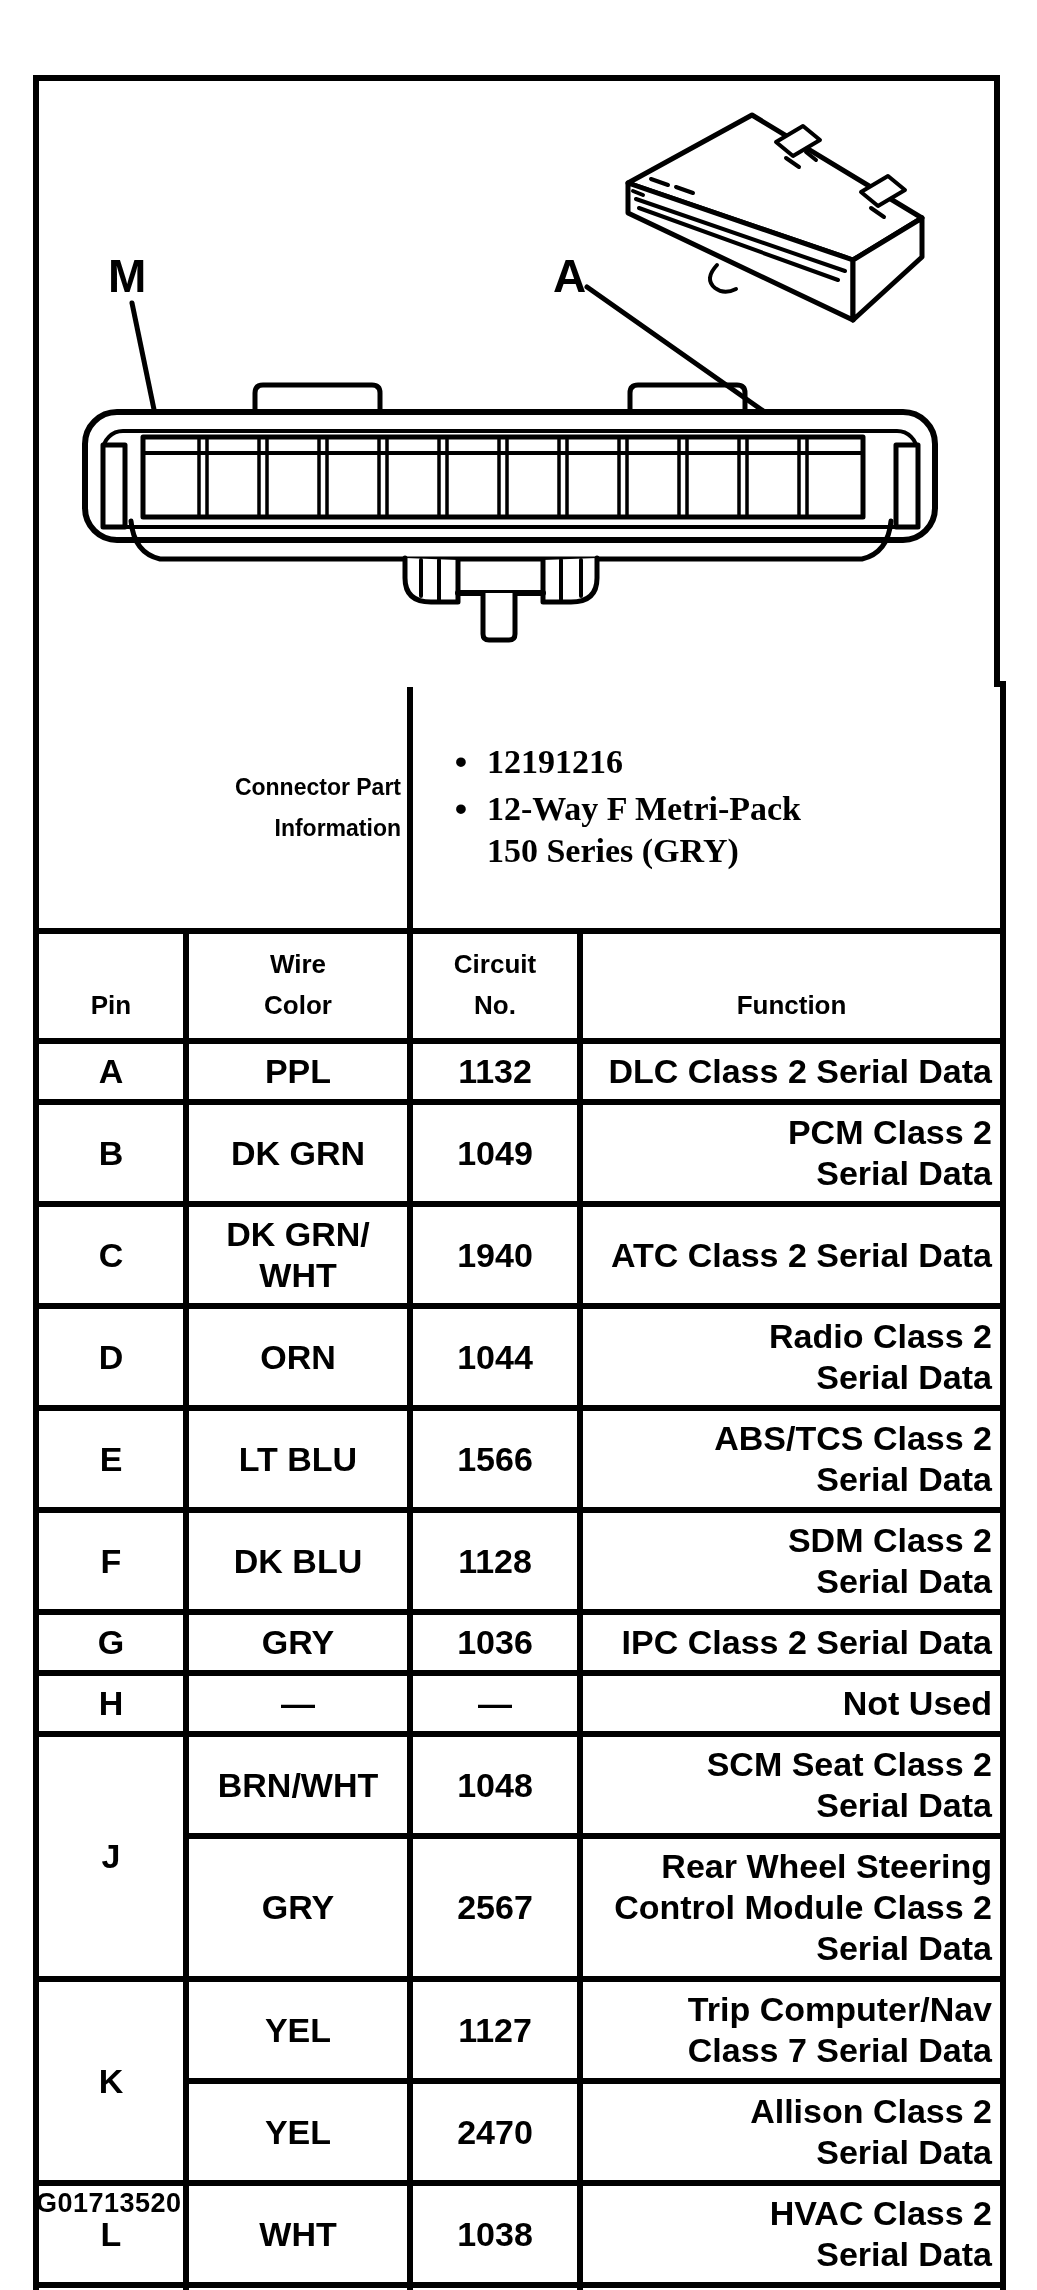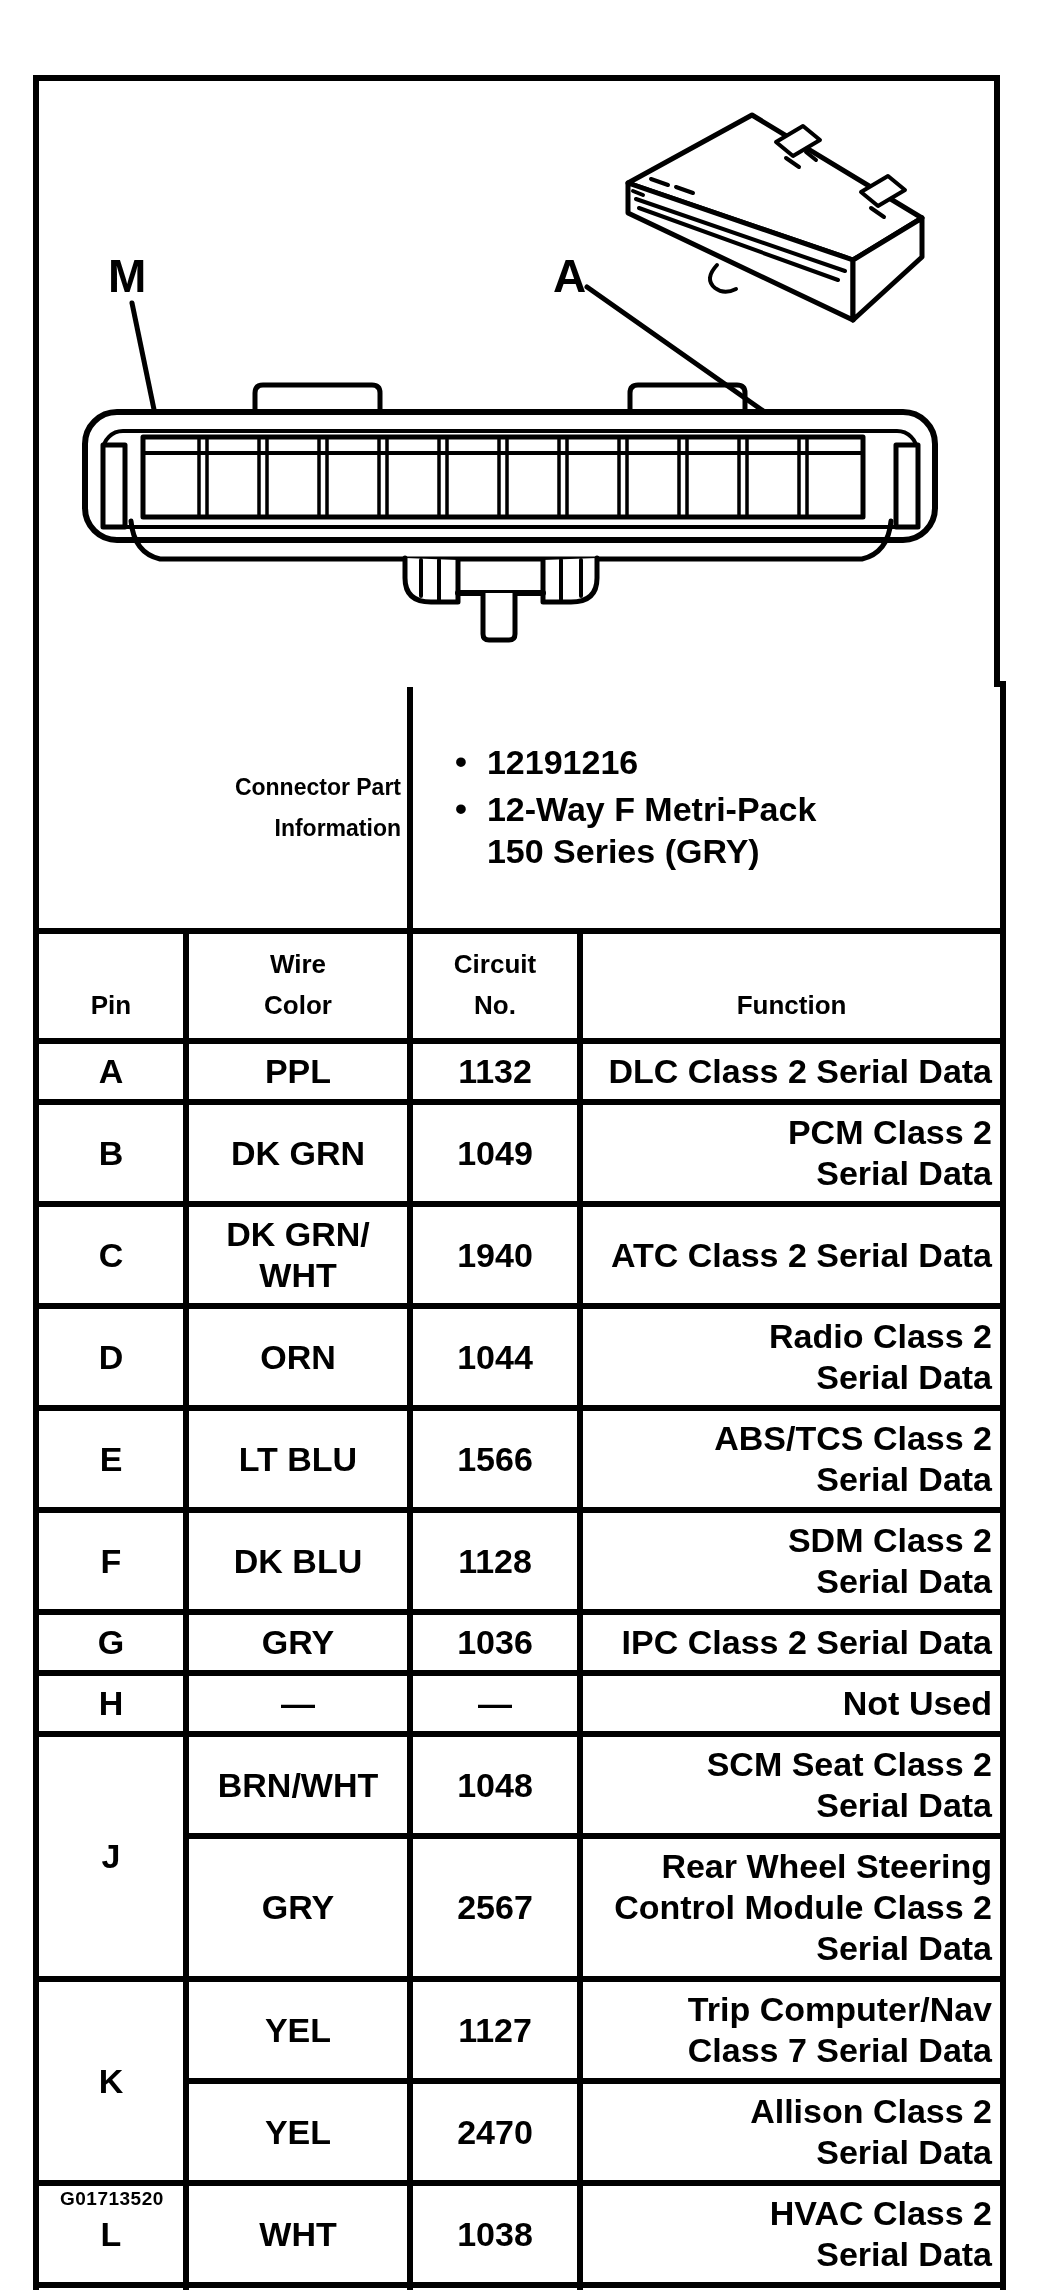--- a/index.html
+++ b/index.html
@@ -35,23 +35,23 @@
     vertical-align:bottom;text-align:center;padding:10px 2px 12px;
     font-size:26px;line-height:41px;
   }
   td.pi-title{
     text-align:right;vertical-align:middle;padding:10px 6px;font-size:23px;
   }
   td.pi-items{vertical-align:middle;padding:8px 6px 10px 6px;}
   ul.pi-list{list-style:none;margin:0;padding:0 0 0 36px;}
   ul.pi-list li{display:flex;gap:20px;margin:5px 0;align-items:flex-start;}
   ul.pi-list .bullet{flex:0 0 auto;line-height:41px;font-size:34px;}
-  ul.pi-list .li-text{white-space:pre-line;line-height:42px;}
+  ul.pi-list .li-text{white-space:pre-line;line-height:42px;font-family:Liberation Serif, serif;}
   .figure-id{
-    position:absolute;left:36px;top:2188px;font-size:19px;letter-spacing:0.5px;margin-left:24px;
+    position:absolute;left:36px;top:2188px;font-size:27px;letter-spacing:0.5px;
   }
 </style>
 </head>
 <body>
 
 <div class="figure">
 
   <div class="diagram">
     <svg width="955" height="606" viewBox="0 0 955 606" fill="none" stroke="#000" stroke-linejoin="round" stroke-linecap="round">
 

